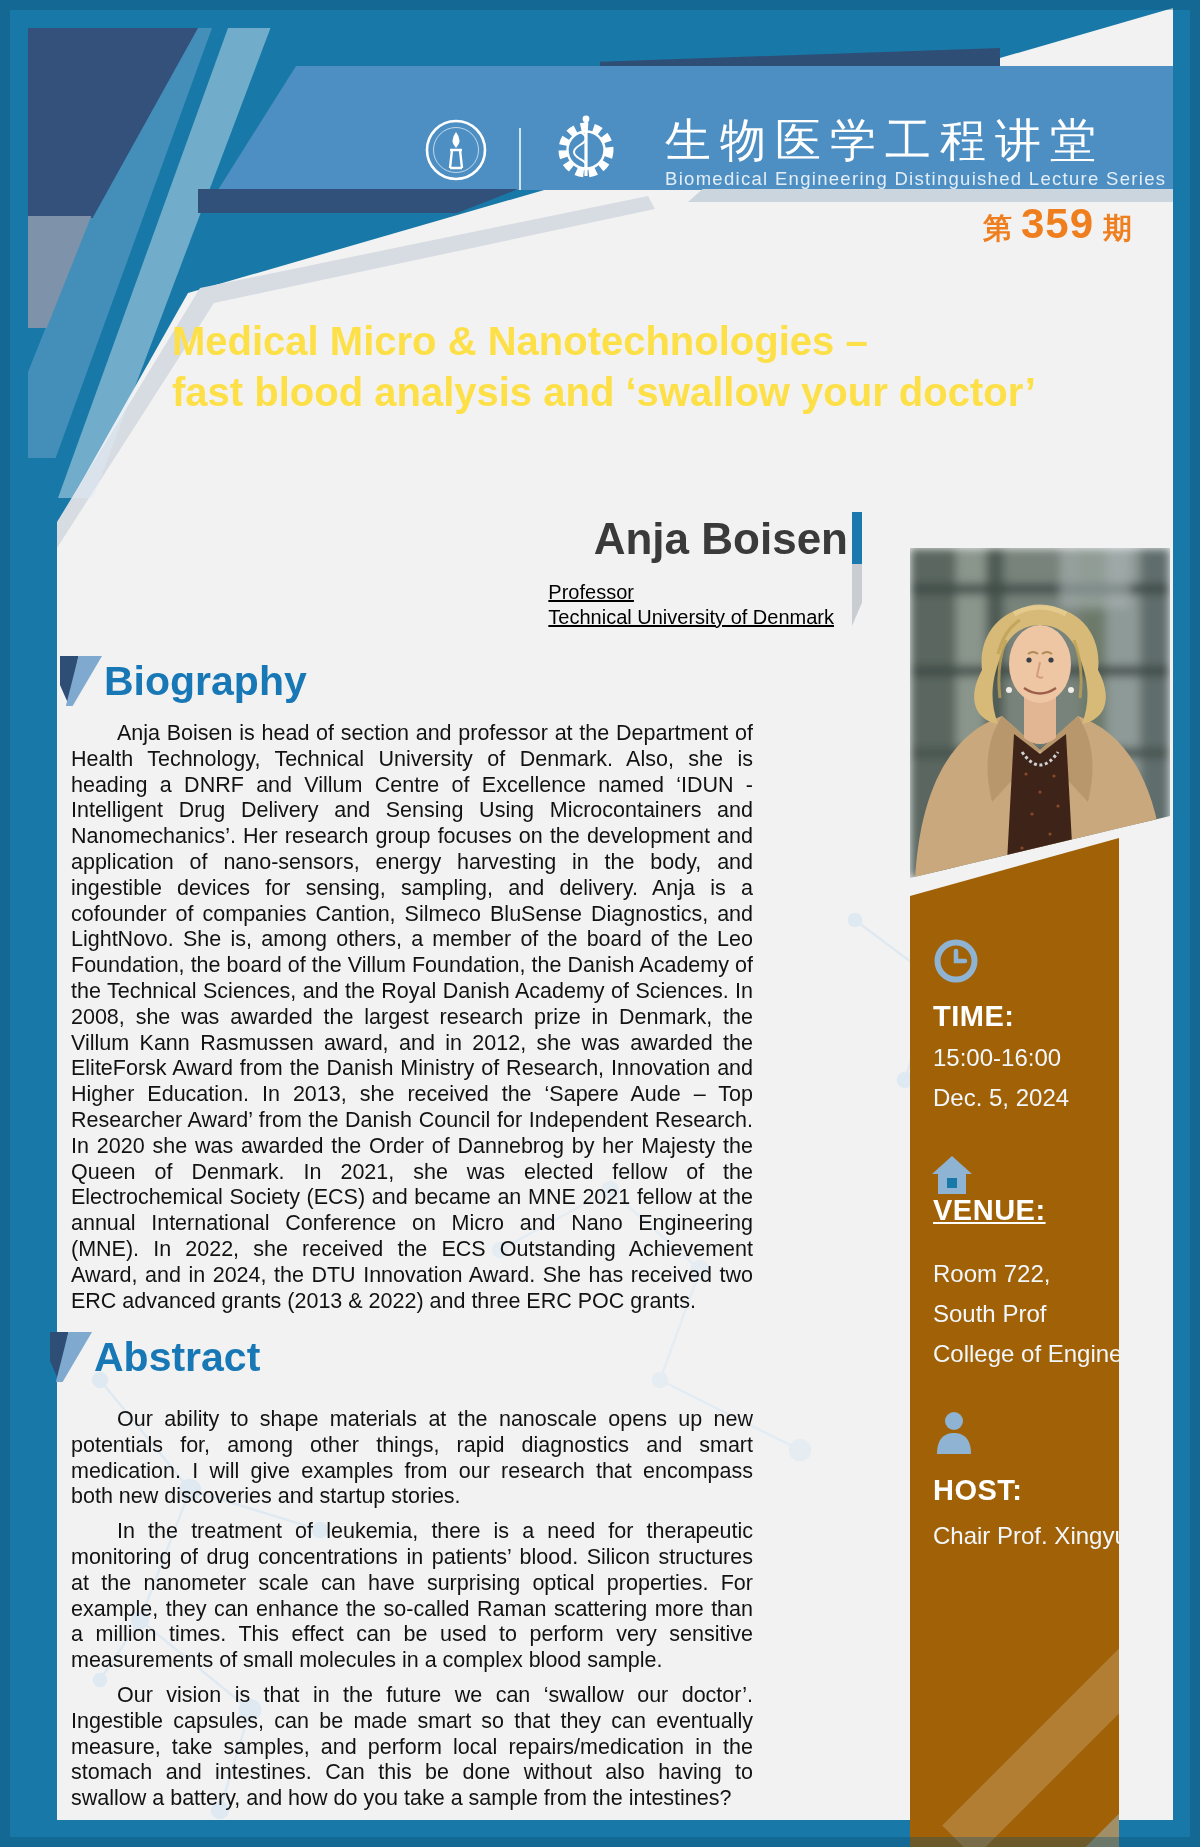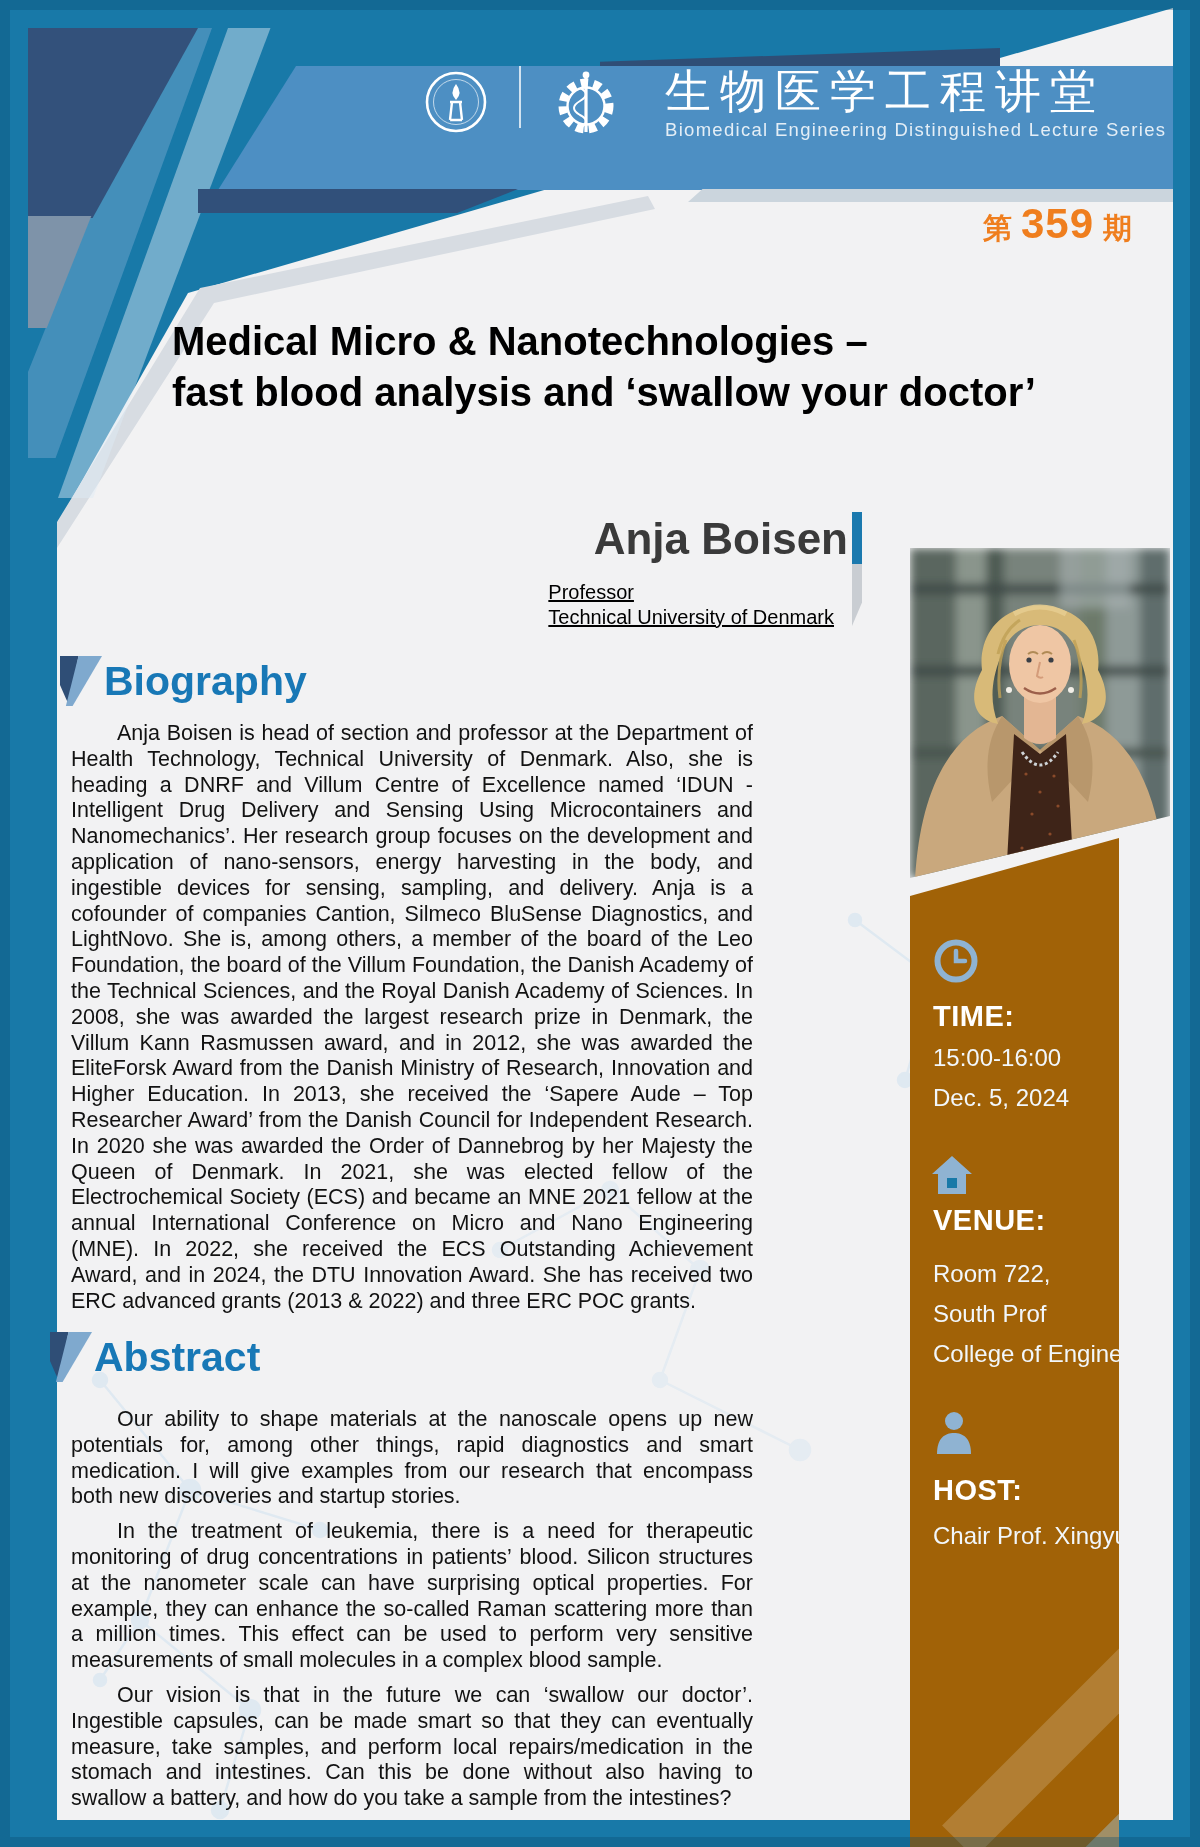--- a/index.html
+++ b/index.html
@@ -21,37 +21,37 @@
   .deco-stripe-a{left:28px;top:28px;width:230px;height:430px;background:rgba(98,158,199,.60);
     clip-path:polygon(60% 0,80% 0,12% 100%,0 100%,0 80%);}
   .deco-stripe-b{left:28px;top:28px;width:250px;height:470px;background:rgba(222,236,246,.45);
     clip-path:polygon(80% 0,97% 0,26% 100%,12% 100%);}
 
   
   .navy-above-banner{left:600px;top:48px;width:400px;height:19px;background:#2F4E76;
     clip-path:polygon(0 72%,100% 0,100% 100%,0 100%);}
   .banner{left:218px;top:66px;width:955px;height:124px;background:#4D8FC3;
     clip-path:polygon(78px 0,100% 0,100% 100%,0 100%);
-    display:flex;align-items:flex-start;padding-left:205px;box-sizing:border-box;gap:30px;}
+    display:flex;align-items:flex-end;padding-left:205px;box-sizing:border-box;gap:30px;}
   .navy-below-banner{left:198px;top:189px;width:320px;height:24px;background:#31507A;
     clip-path:polygon(0 0,100% 0,81% 100%,0 100%);}
   .banner-under{left:688px;top:189px;width:485px;height:13px;background:#CBD5DD;
     clip-path:polygon(3% 0,100% 0,100% 100%,0 100%);}
   .logo-divider{width:2px;height:62px;background:rgba(255,255,255,.75);}
   .banner-titles{display:flex;flex-direction:column;margin-left:14px;}
   .banner-zh{font-size:46px;letter-spacing:9px;color:#fff;line-height:50px;white-space:nowrap;}
   .banner-en{font-size:18.5px;letter-spacing:1.3px;color:#E4EEF6;margin-top:3px;white-space:nowrap;}
 
   
   .issue-line{right:68px;top:200px;display:flex;align-items:baseline;gap:9px;color:#EF7E1E;}
   .issue-zh{font-size:29px;font-weight:bold;}
   .issue-num{font-size:42px;font-weight:bold;letter-spacing:1px;}
 
   
-  .title-block{left:172px;top:316px;color:#000000;font-weight:bold;font-size:40px;line-height:51px;white-space:nowrap;}
+  .title-block{left:172px;top:316px;color:#fde047;font-weight:bold;font-size:40px;line-height:51px;white-space:nowrap;}
 
   
   .speaker-name{right:352px;top:514px;font-size:44px;font-weight:bold;color:#3A3A3A;text-align:center;white-space:nowrap;}
   .speaker-sub{right:366px;top:580px;font-size:20px;color:#000000;text-align:left;line-height:25px;white-space:nowrap;text-decoration:underline;}
   .bar-blue{left:852px;top:512px;width:10px;height:52px;background:#1B79AE;}
   .bar-gray{left:852px;top:564px;width:10px;height:62px;background:#C9CDD2;
     clip-path:polygon(0 0,100% 0,100% 62%,0 100%);}
 
   
   .sec-icon{width:42px;height:50px;}
@@ -272,21 +272,21 @@
     <div class="sb sb-label" style="top:162px;">TIME:</div>
     <div class="sb sb-value" style="top:206px;">15:00-16:00</div>
     <div class="sb sb-value" style="top:246px;">Dec. 5, 2024</div>
 
     <span class="sb" style="top:316px;left:20px;">
       <svg width="44" height="42" viewBox="0 0 44 42">
         <path d="M22,2 L42,20 H36 V40 H8 V20 H2 Z" fill="#8FB3D2"></path>
         <rect x="17" y="24" width="10" height="10" fill="#1879A8"></rect>
       </svg>
     </span>
-    <div class="sb sb-label" style="top:366px;">VENUE:</div>
+    <div class="sb sb-label" style="top:356px;text-decoration:underline;">VENUE:</div>
     <div class="sb sb-value" style="top:422px;">Room 722,</div>
     <div class="sb sb-value" style="top:462px;">South Prof</div>
     <div class="sb sb-value" style="top:502px;">College of Engineering</div>
 
     <span class="sb" style="top:572px;">
       <svg width="42" height="44" viewBox="0 0 42 44">
         <circle cx="21" cy="11" r="9" fill="#8FB3D2"></circle>
         <path d="M4,44 C4,28 12,23 21,23 C30,23 38,28 38,44 Z" fill="#8FB3D2"></path>
       </svg>
     </span>

